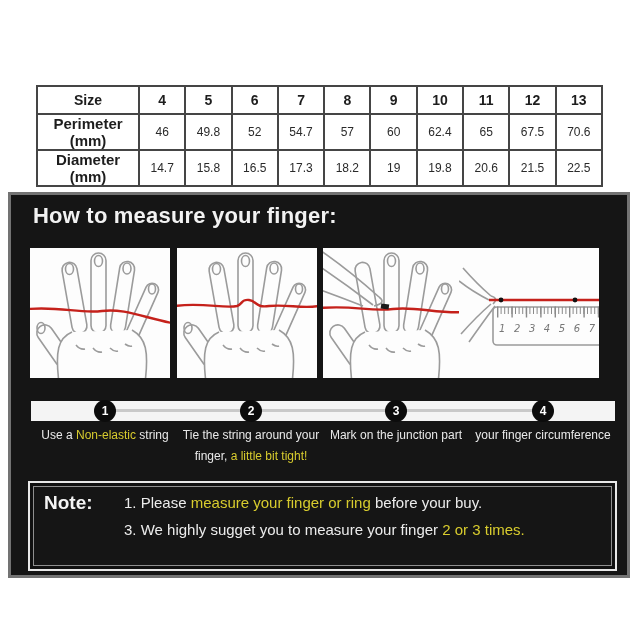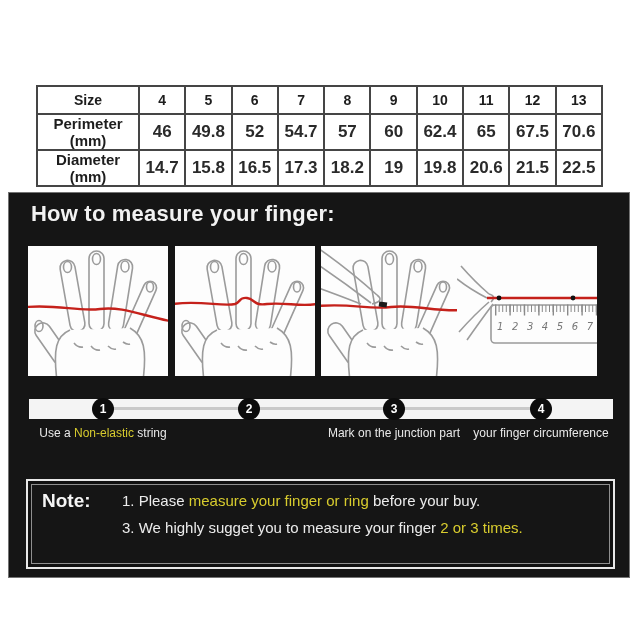--- a/index.html
+++ b/index.html
@@ -5,24 +5,24 @@
   html,body{margin:0;padding:0;}
   body{width:640px;height:640px;background:#fff;font-family:"Liberation Sans",sans-serif;overflow:hidden;}
   .page{position:relative;width:640px;height:640px;background:#fff;}
 
   
   .size-table{position:absolute;left:36px;top:85px;width:567px;border-collapse:collapse;table-layout:fixed;background:#fff;padding-left:28px;}
   .size-table col.c0{width:102px;}
   .size-table th,.size-table td{border:2px solid #454545;height:26px;text-align:center;vertical-align:middle;color:#1d1d1d;padding:0;}
   .size-table tr.hdr th{font-size:14px;font-weight:bold;}
   .size-table th.rowlabel{font-size:15px;font-weight:bold;}
-  .size-table td{font-size:17px;font-weight:bold;color:#2a2a2a;}
-
-  
-  .black-block{position:absolute;left:8px;top:192px;width:622px;height:386px;background:var(--block-bg,#151515);border:1px solid #737373;box-sizing:border-box;}
+  .size-table td{font-size:12px;font-weight:normal;color:#2a2a2a;}
+
+  
+  .black-block{position:absolute;left:8px;top:192px;width:622px;height:386px;background:var(--block-bg,#151515);border:3px solid #737373;box-sizing:border-box;}
   .how-heading{position:absolute;left:22px;top:8px;font-size:22px;font-weight:bold;color:#f2f2f2;letter-spacing:.2px;}
 
   
   .panel{position:absolute;top:53px;width:140px;height:130px;background:var(--panel-bg,#fdfdfd);}
   .panel svg{width:100%;height:100%;display:block;}
   .hand rect,.hand path,.hand ellipse{fill:#fdfdfd;stroke:#9b9b9b;stroke-width:1.6;}
   .hand .marks{fill:none;}
   .hand2 path{fill:none;stroke:#9b9b9b;stroke-width:1.6;}
   .string{fill:none;stroke:var(--string-red,#c5211b);stroke-width:2.4;}
   .ticks{stroke:#8a8a8a;}
@@ -200,20 +200,24 @@
       <div class="step-line"></div>
       <div class="step-dot" style="left:63px">1</div>
       <div class="step-dot" style="left:209px">2</div>
       <div class="step-dot" style="left:354px">3</div>
       <div class="step-dot" style="left:501px">4</div>
     </div>
 
     <div class="cap" style="left:10px">
       <div class="cap-line"><span>Use a </span><span class="yl">Non-elastic</span><span> string</span></div>
     </div>
+    <div class="cap" style="left:156px">
+      <div class="cap-line">Tie the string around your</div>
+      <div class="cap-line"><span>finger, </span><span class="yl">a little bit tight!</span></div>
+    </div>
     <div class="cap" style="left:301px">
       <div class="cap-line">Mark on the junction part</div>
     </div>
     <div class="cap" style="left:448px">
       <div class="cap-line">your finger circumference</div>
     </div>
 
     <div class="note-box">
       <div class="note-label">Note:</div>
       <div class="note-lines">

